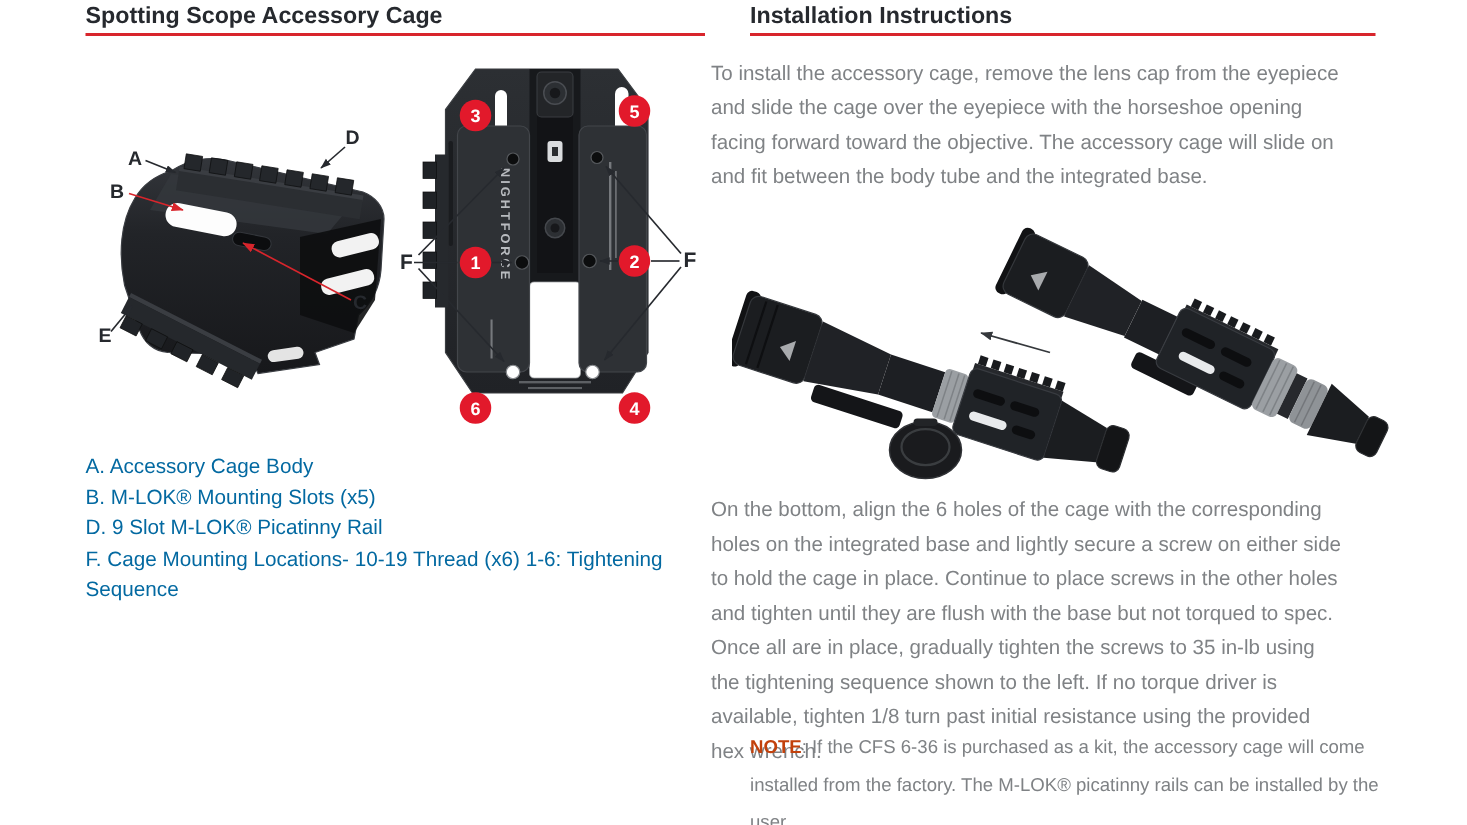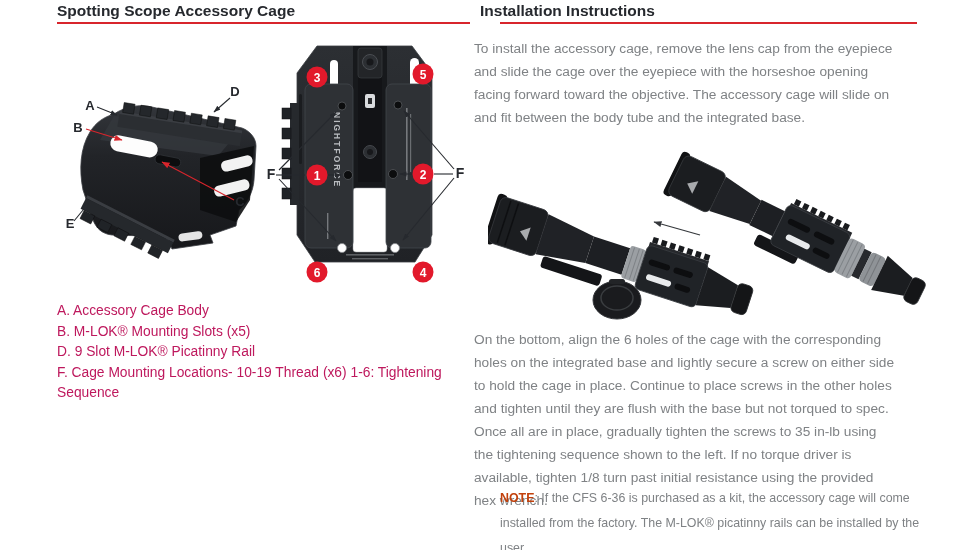--- a/index.html
+++ b/index.html
@@ -2,39 +2,39 @@
 <html><head>
 <meta charset="utf-8">
 <style>
   html,body{margin:0;padding:0;background:#ffffff;}
   .page{position:relative;width:976px;height:550px;background:#fff;overflow:hidden;
         font-family:"Liberation Sans", sans-serif;}
   .col-title{position:absolute;top:2px;font-size:15.5px;font-weight:bold;color:#26292e;
              letter-spacing:0;line-height:18px;}
   .rule{position:absolute;top:22px;height:2px;background:#d8252c;}
   .para{position:absolute;left:474px;width:422px;font-size:13.7px;color:#7f8285;line-height:23px;}
-  .legend{position:absolute;left:57px;top:301px;width:420px;font-size:13.8px;color:#be185d;}
+  .legend{position:absolute;left:57px;top:301px;width:420px;font-size:13.8px;color:#0369a1;}
   .legend div{line-height:20.6px;}
   .note{position:absolute;left:500px;top:486px;width:424px;font-size:12.4px;color:#7f8285;line-height:25px;}
   .note b{color:#c2410c;font-weight:bold;}
   svg{position:absolute;}
   svg text{font-family:"Liberation Sans", sans-serif;}
   .callout{font-size:13px;font-weight:bold;fill:#26292e;}
   .badge-num{font-size:12px;font-weight:bold;fill:#ffffff;text-anchor:middle;}
   .brandtxt{font-size:8.5px;font-weight:bold;fill:#b9bcc0;letter-spacing:2px;}
 </style>
 </head>
 <body>
 
 <div class="page">
 
   <div class="col-title" style="left:57px;">Spotting Scope Accessory Cage</div>
   <div class="rule" style="left:57px;width:413px;"></div>
 
-  <div class="col-title" style="left:480px;">Installation Instructions</div>
+  <div class="col-title" style="left:500px;">Installation Instructions</div>
   <div class="rule" style="left:500px;width:417px;"></div>
 
   <svg style="left:50px;top:28px;" width="430" height="272" viewBox="0 0 430 272">
     <defs>
       <linearGradient id="gBody" x1="0" y1="0" x2="0" y2="1">
         <stop offset="0" stop-color="#33363b"></stop>
           <stop offset="0.35" stop-color="#222428"></stop>
         <stop offset="1" stop-color="#17181b"></stop>
       </linearGradient>
       <linearGradient id="gBody2" x1="0" y1="0" x2="0" y2="1">

